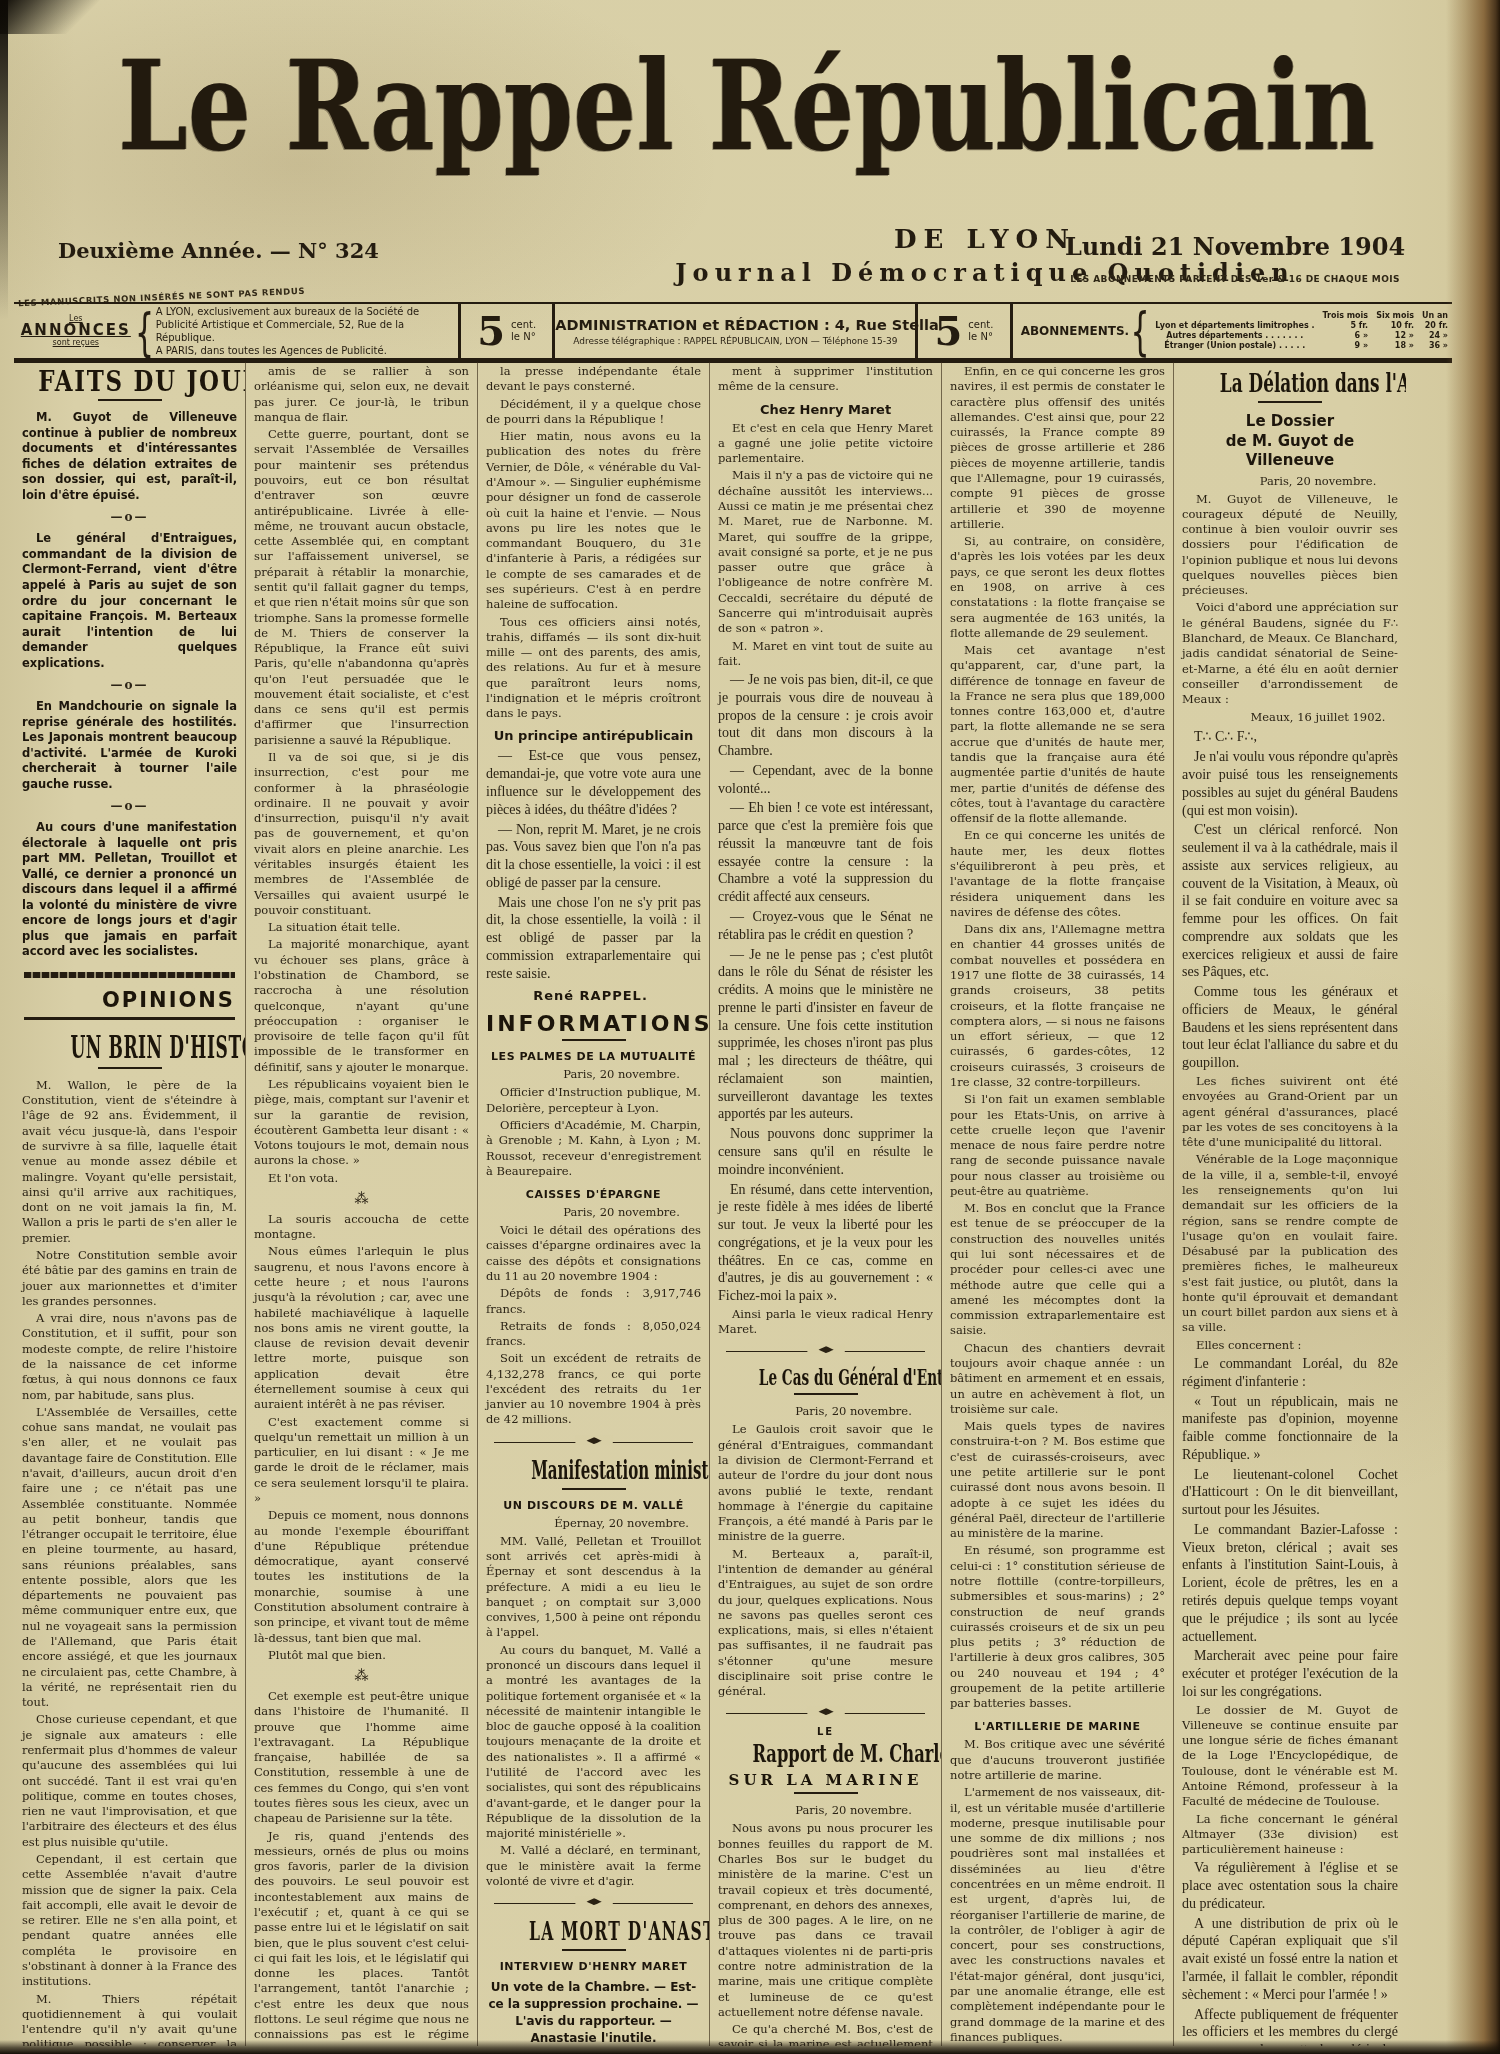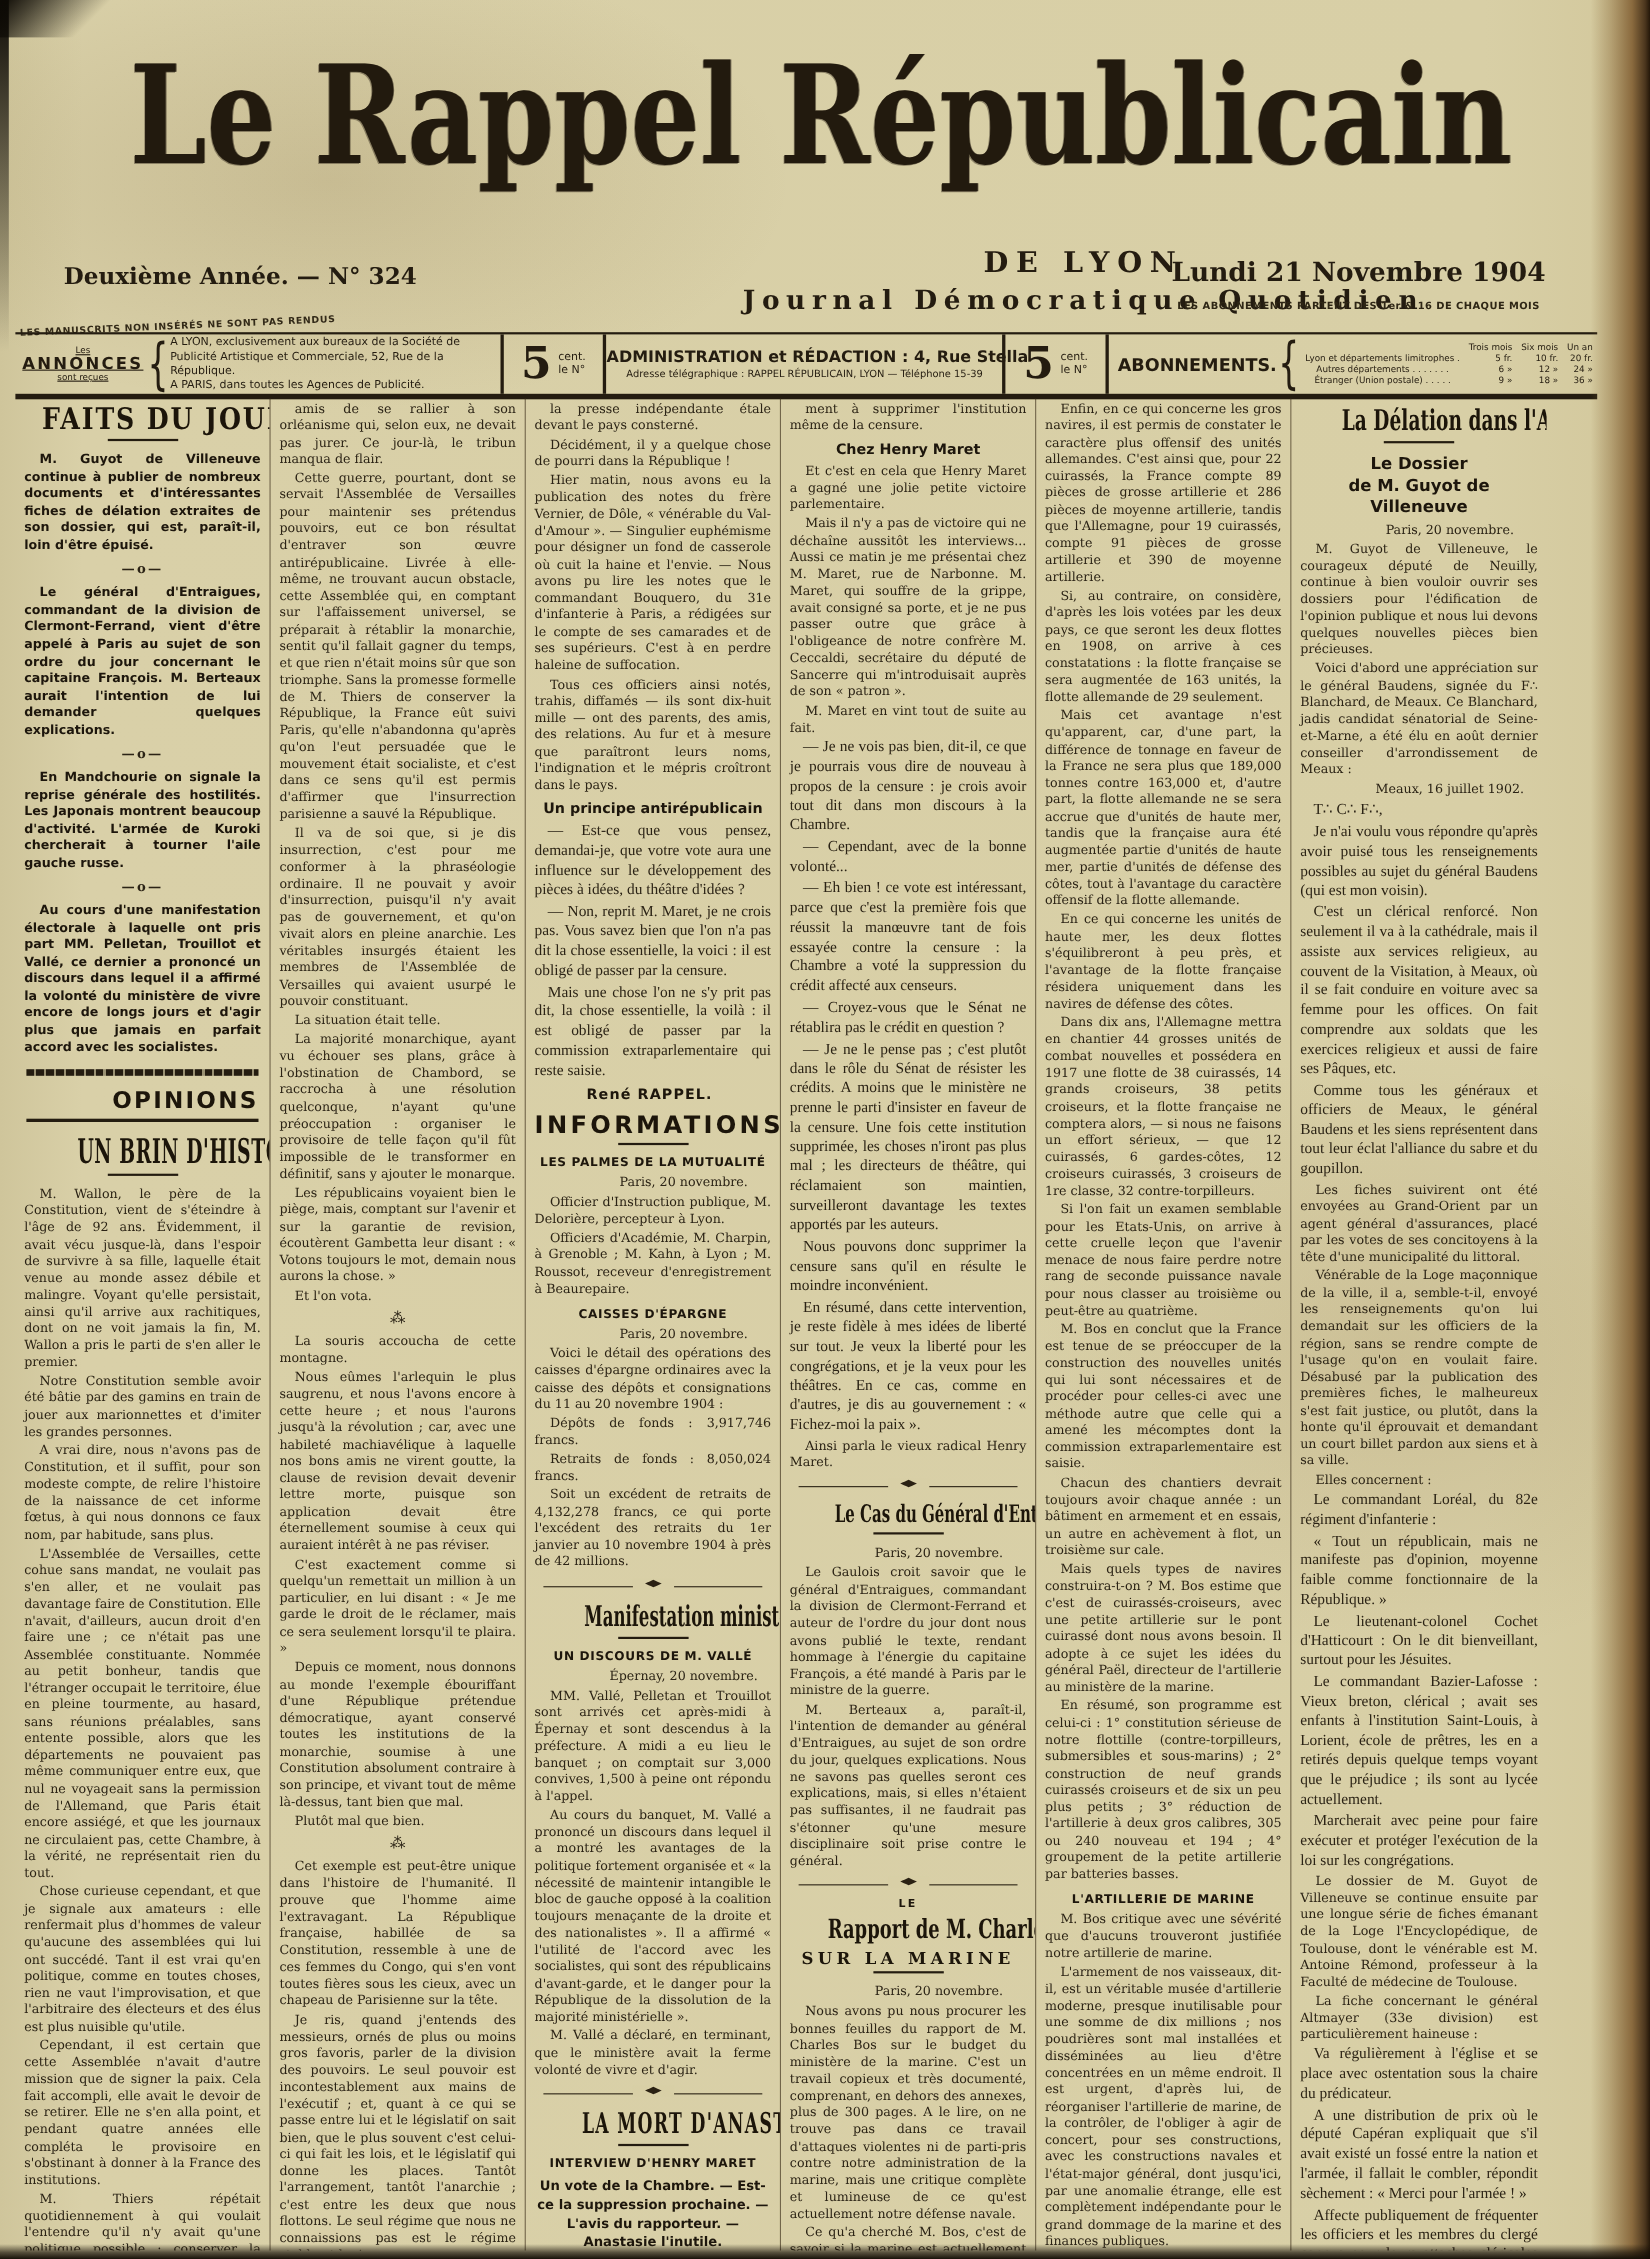--- a/index.html
+++ b/index.html
@@ -45,24 +45,24 @@
   .ib-brace{width:14px;align-items:center;font-size:30px;font-weight:400;justify-content:center;display:flex;transform:scaleY(1.7);}
   .ib-addr{width:318px;font-size:10px;line-height:1.3;padding-left:4px;}
   .ib-price{width:96px;border-left:3px solid #241c10;border-right:3px solid #241c10;
     flex-direction:row;align-items:center;justify-content:center;gap:6px;}
   .ib-price .five{font-weight:700;font-size:40px;line-height:.9;font-family:"DejaVu Serif",serif;}
   .ib-price .unit{font-size:10px;line-height:1.2;text-align:left;}
   .ib-admin{width:360px;text-align:center;}
   .ib-admin .l1{font-weight:700;font-size:14.5px;white-space:nowrap;}
   .ib-admin .l2{font-size:9px;margin-top:3px;}
   .ib-abo{flex:1;flex-direction:row;align-items:center;gap:4px;padding-left:8px;}
-  .ib-abo .lbl{font-weight:700;font-size:16px;white-space:nowrap;}
+  .ib-abo .lbl{font-weight:700;font-size:12px;white-space:nowrap;}
   .abo-table{font-size:8px;line-height:1.25;flex:1;}
   .abo-table table{border-collapse:collapse;width:100%;}
-  .abo-table td,.abo-table th{padding:0 4px;text-align:right;font-weight:400;white-space:nowrap;}
+  .abo-table td,.abo-table th{padding:0 4px;text-align:right;font-weight:700;white-space:nowrap;}
   .abo-table td:first-child{text-align:center;}
   
   .body-cols{position:absolute;left:14px;top:362px;width:1392px;height:1684px;
     display:grid;grid-template-columns:repeat(6,1fr);}
   .col{overflow:hidden;padding:2px 8px 0 8px;border-right:1px solid rgba(58,45,24,.65);}
   .col:last-child{border-right:none;}
   .p{font-size:11.5px;line-height:1.33;text-align:justify;text-indent:14px;margin:0 0 2px 0;}
   .p-bold{font-family:"DejaVu Sans",sans-serif;font-weight:700;font-size:11.5px;line-height:1.35;
     text-align:justify;text-indent:14px;margin:0 0 2px 0;color:#1d160c;}
   .p-small{font-size:14px;line-height:1.27;text-align:justify;text-indent:12px;margin:0 0 2px 0;font-family:Liberation Serif, serif;}

